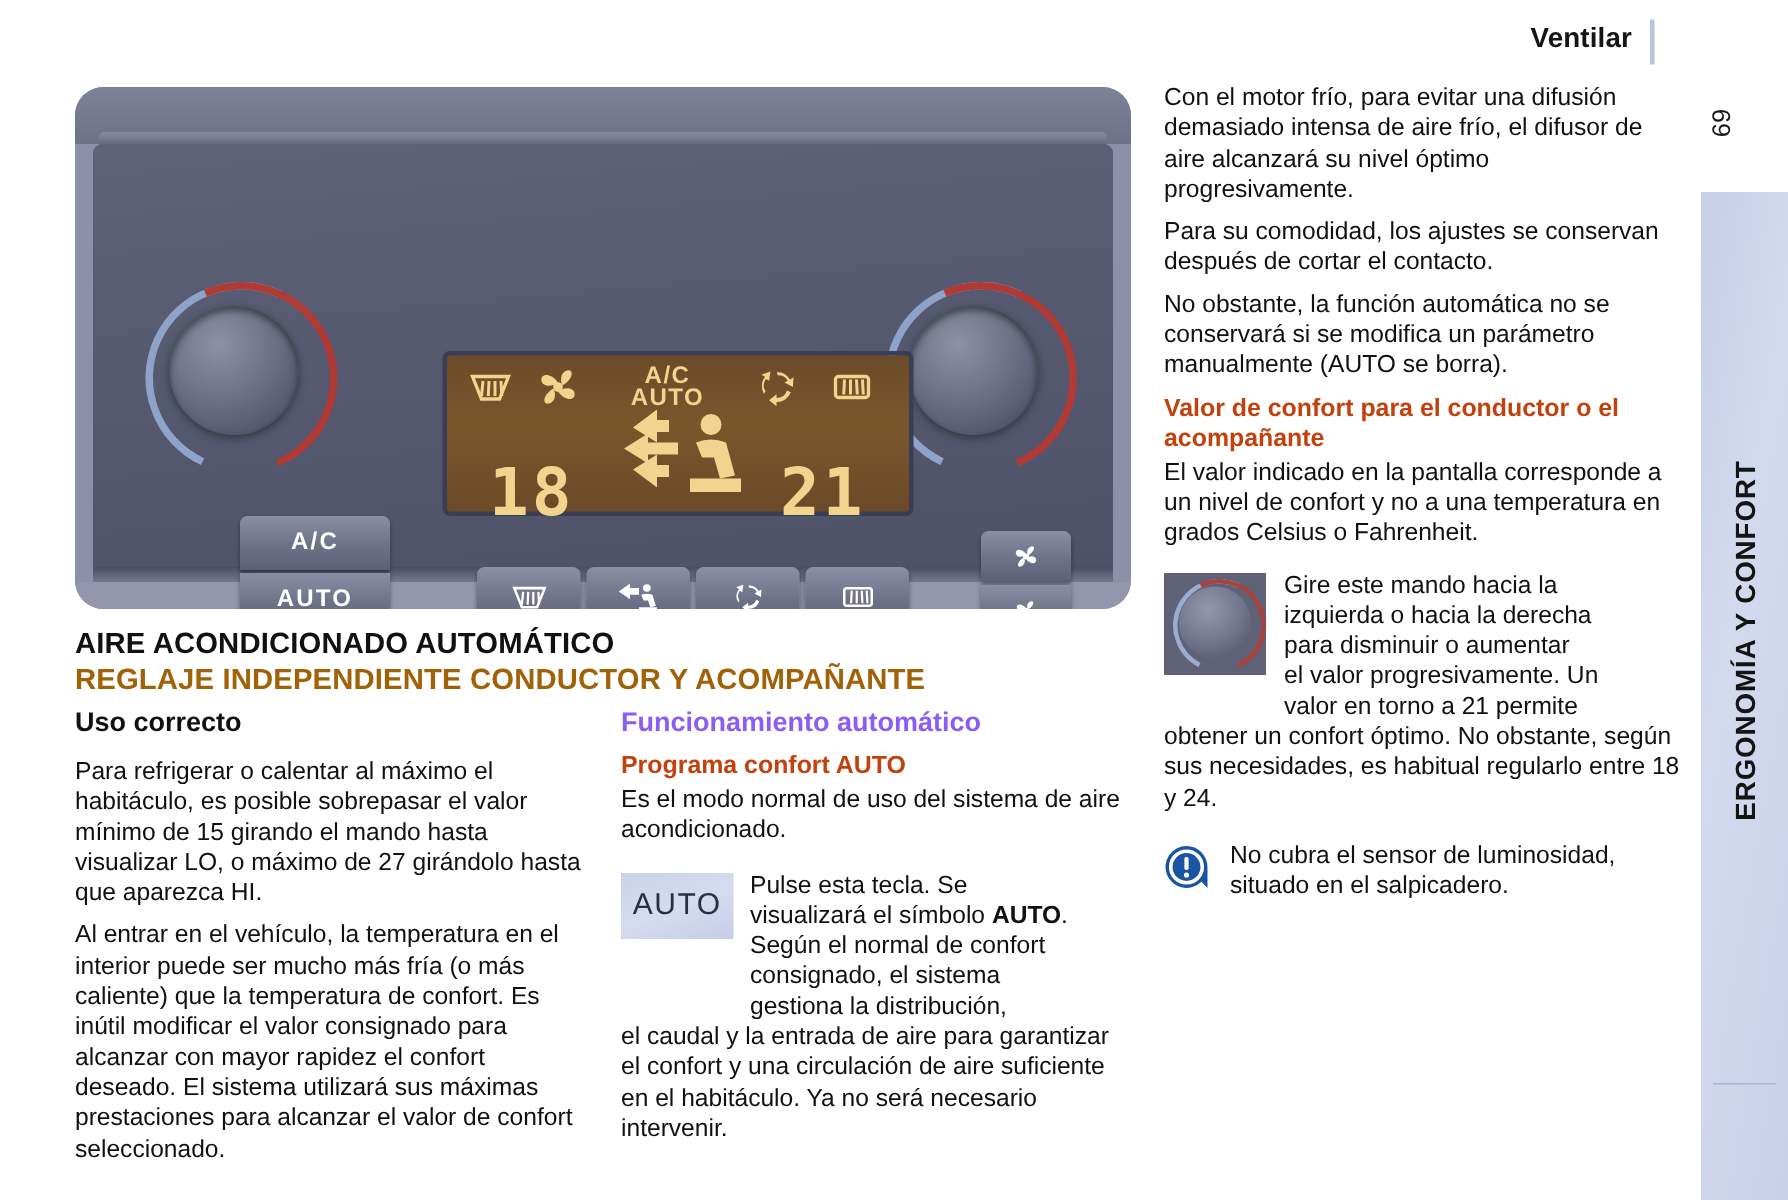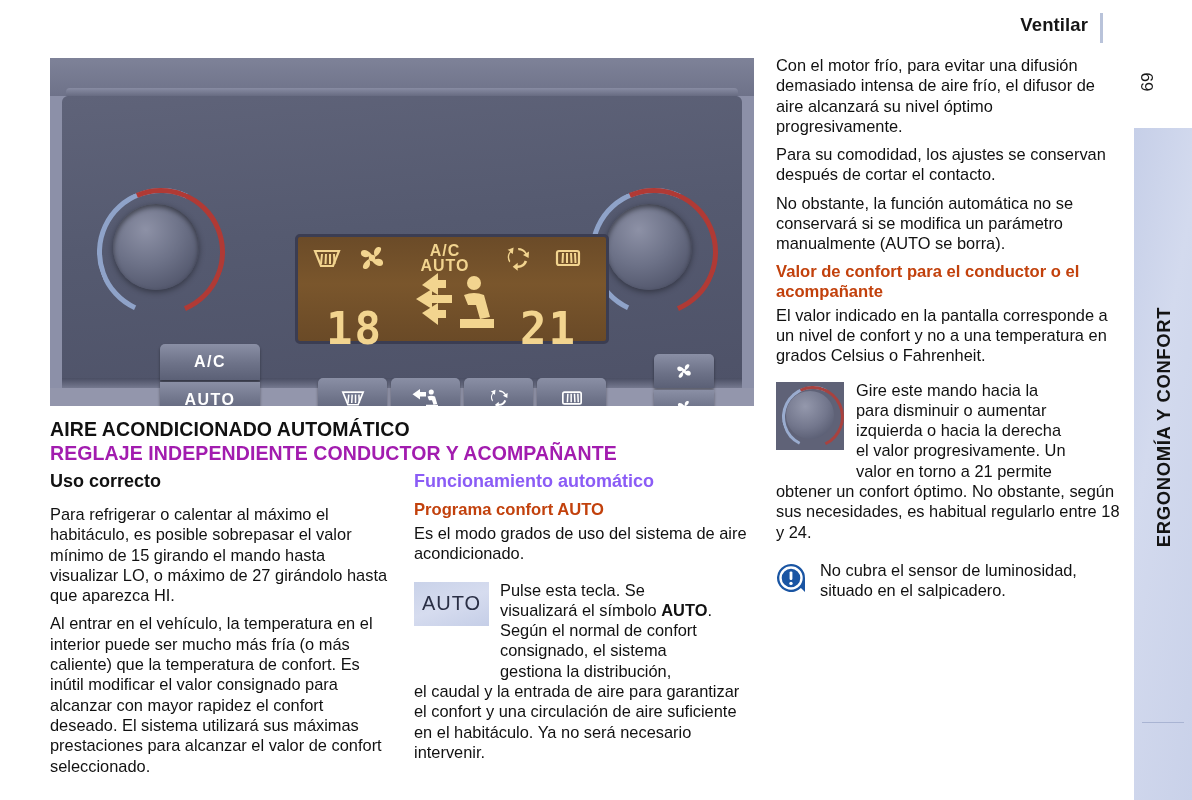--- a/index.html
+++ b/index.html
@@ -51,20 +51,21 @@
     transform-origin:center center;
     text-align:center;
     font-size:17px;color:#181818;
   }
 
   
   .photo{
     position:absolute;left:50px;top:58px;width:704px;height:348px;
     background:#8c90a8;
     overflow:hidden;
+    border-radius:19px;
   }
   .photo .bezel-top{
     position:absolute;left:0;top:0;width:704px;height:38px;
     background:linear-gradient(180deg,#7e8298 0%,#6e7289 100%);
   }
   .photo .bezel-ridge{
     position:absolute;left:16px;top:30px;width:672px;height:10px;
     background:linear-gradient(180deg,#888ca3 0%,#5f6379 100%);
     border-radius:4px;
   }
@@ -148,21 +149,21 @@
   .btn-fan-up{left:604px;top:296px;width:60px;height:34px;border-radius:5px 5px 0 0;}
   .btn-fan-down{left:604px;top:332px;width:60px;height:34px;border-radius:0 0 5px 5px;}
 
   
   .title1{
     position:absolute;left:50px;top:418px;font-size:19.5px;font-weight:bold;
     letter-spacing:.1px;color:#111;
   }
   .title2{
     position:absolute;left:50px;top:442px;font-size:19.5px;font-weight:bold;
-    letter-spacing:.1px;color:#a21caf;
+    letter-spacing:.1px;color:#a16207;
   }
   .sub-left{
     position:absolute;left:50px;top:471px;font-size:18px;font-weight:bold;color:#111;
   }
   .sub-right{
     position:absolute;left:414px;top:471px;font-size:18px;font-weight:bold;color:#8b5cf6;
   }
 
   
   .col{position:absolute;font-size:16.4px;line-height:20.3px;color:#111;}
@@ -361,21 +362,21 @@
   <div class="sub-left">Uso correcto</div>
   <div class="sub-right">Funcionamiento automático</div>
 
   <div class="col col-a">
     <p>Para refrigerar o calentar al máximo el habitáculo, es posible sobrepasar el valor mínimo de 15 girando el mando hasta visualizar LO, o máximo de 27 girándolo hasta que aparezca HI.</p>
     <p>Al entrar en el vehículo, la temperatura en el interior puede ser mucho más fría (o más caliente) que la temperatura de confort. Es inútil modificar el valor consignado para alcanzar con mayor rapidez el confort deseado. El sistema utilizará sus máximas prestaciones para alcanzar el valor de confort seleccionado.</p>
   </div>
 
   <div class="col col-b">
     <h4 class="sub">Programa confort AUTO</h4>
-    <p>Es el modo grados de uso del sistema de aire acondicionado.</p>
+    <p>Es el modo normal de uso del sistema de aire acondicionado.</p>
 
     <div class="auto-block">
       <div class="auto-key">AUTO</div>
       <div class="auto-text">
         <div>Pulse esta tecla. Se</div>
         <div><span>visualizará el símbolo </span><span class="bold">AUTO</span><span>.</span></div>
         <div>Según el normal de confort</div>
         <div>consignado, el sistema</div>
         <div>gestiona la distribución,</div>
       </div>
@@ -391,22 +392,22 @@
     <p>El valor indicado en la pantalla corresponde a un nivel de confort y no a una temperatura en grados Celsius o Fahrenheit.</p>
 
     <div class="knob-block">
       <div class="knob-thumb">
         <div class="ka b"></div>
         <div class="ka r"></div>
         <div class="kd"></div>
       </div>
       <div class="knob-text">
         <div>Gire este mando hacia la</div>
+        <div>izquierda o hacia la derecha</div>
         <div>para disminuir o aumentar</div>
-        <div>izquierda o hacia la derecha</div>
         <div>el valor progresivamente. Un</div>
         <div>valor en torno a 21 permite</div>
       </div>
       <div>obtener un confort óptimo. No obstante, según sus necesidades, es habitual regularlo entre 18 y 24.</div>
     </div>
 
     <div class="warn-block">
       <div class="warn-ico">
         <svg width="30" height="30" viewBox="0 0 30 30">
           <path d="M15 1 a14 14 0 1 0 9.9 23.9 L29 29 L29 15 a14 14 0 0 0 -14 -14 z" fill="#1a55a3"></path>

